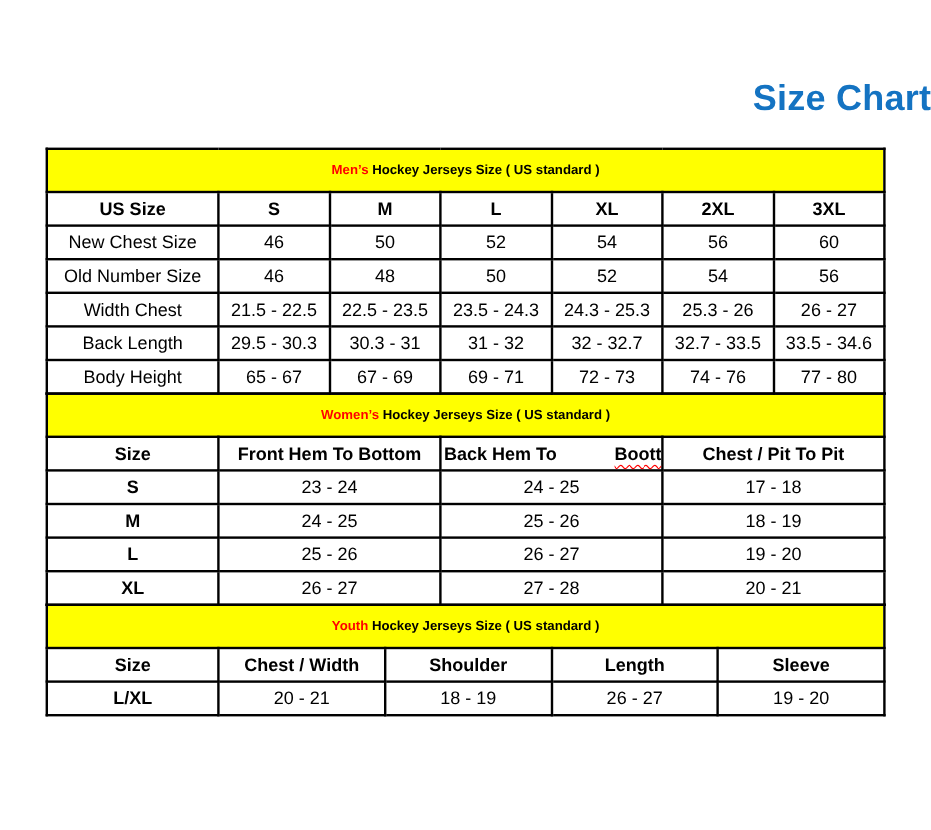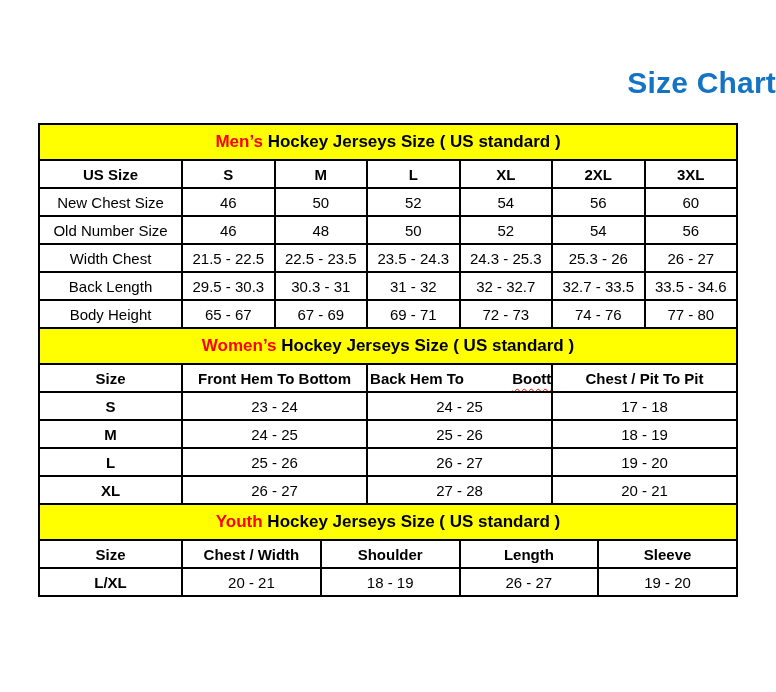--- a/index.html
+++ b/index.html
@@ -31,21 +31,21 @@
   }
   table.size-table:first-child { margin-top: 0; }
   .size-table th, .size-table td {
     border: 2px solid var(--border-color);
     text-align: center; vertical-align: middle;
     padding: 0 2px;
     overflow: hidden; white-space: nowrap;
   }
   tr.band td {
     background: var(--band-color);
-    font-weight: bold; font-size: 17px; height: 36px; margin-left: 32px;
+    font-weight: bold; font-size: 11px; height: 36px; margin-left: 32px;
   }
   tr.head th { font-weight: bold; font-size: 15px; height: 28px; }
   .size-table td.data-cell, .size-table td.row-label { font-size: 15px; height: 28px; font-weight: normal; }
   td.row-label.bold { font-weight: bold; }
   .red { color: var(--accent-red); }
   .squiggle {
     text-decoration-line: underline;
     text-decoration-style: wavy;
     text-decoration-color: var(--accent-red);
     text-decoration-thickness: 1px;

